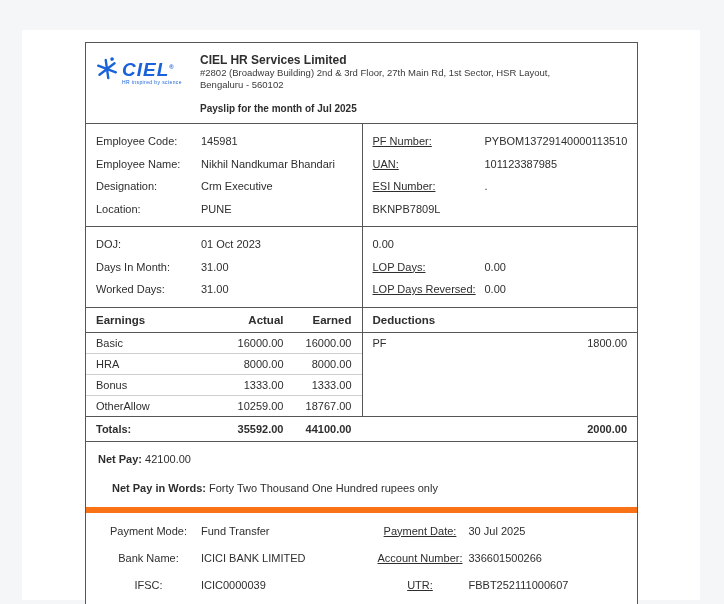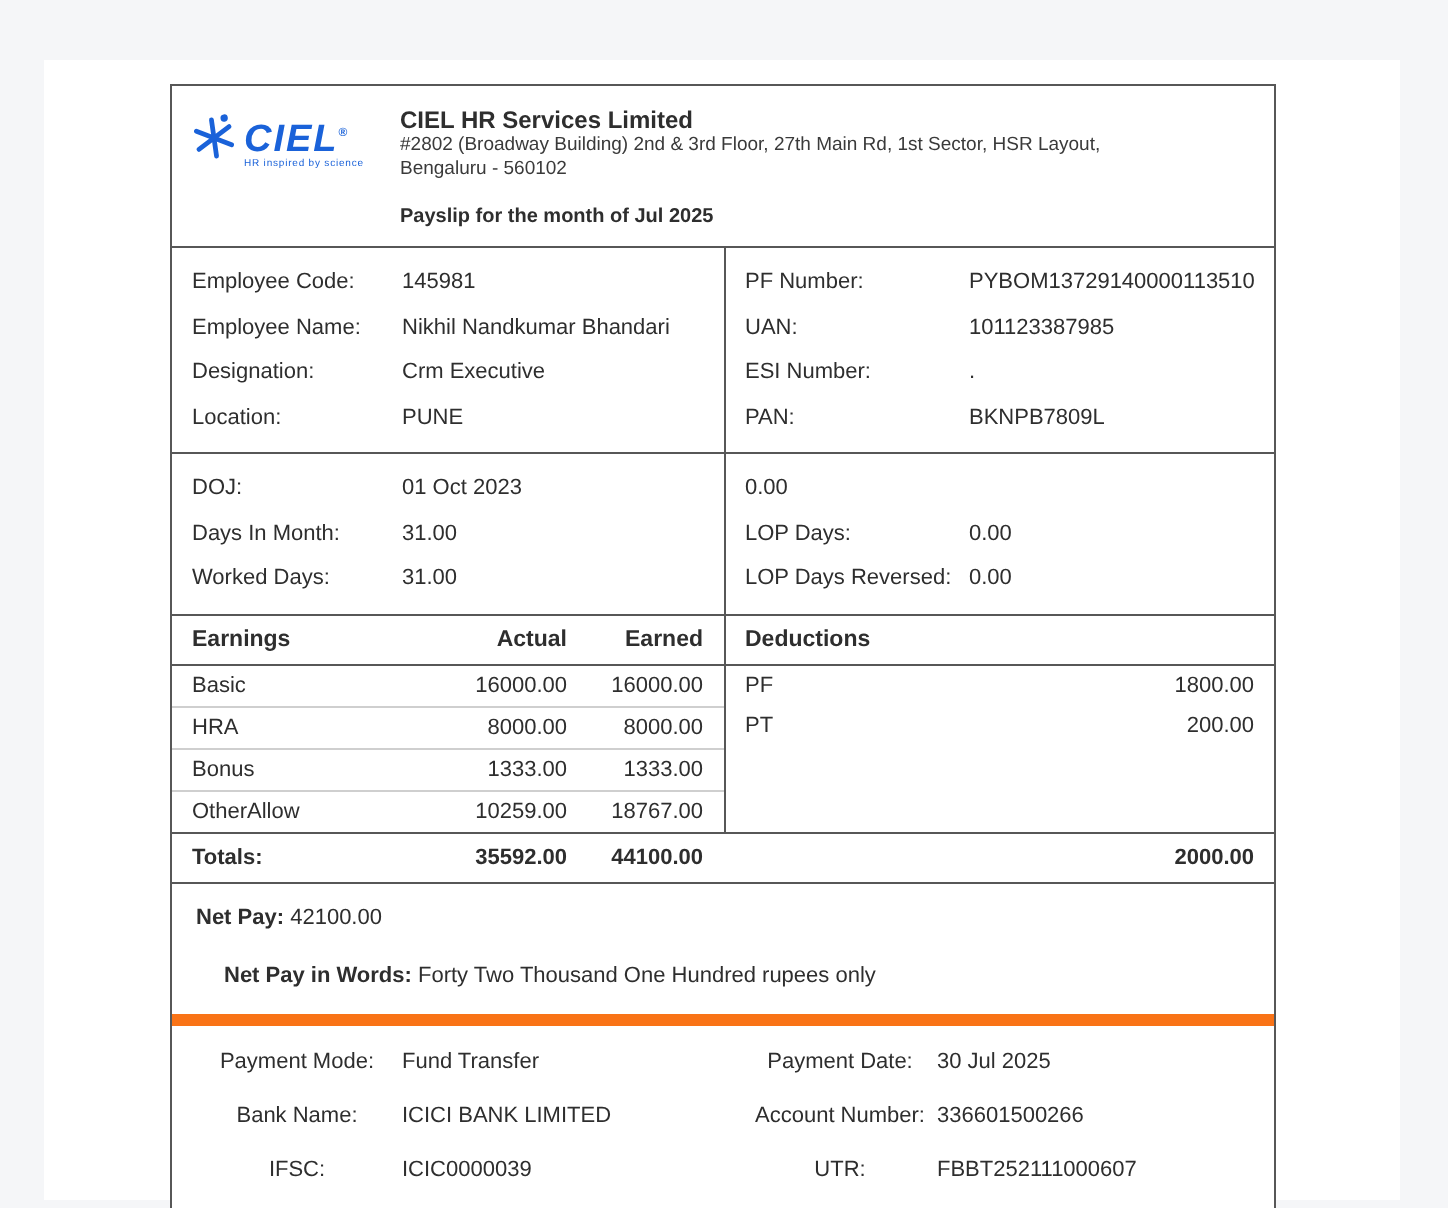--- a/index.html
+++ b/index.html
@@ -32,21 +32,21 @@
   .company-name { font-weight:bold; font-size:12px; line-height:14px; }
   .addr { font-size:9.5px; line-height:12px; color:#3a3a3a; }
   .payslip-title { font-weight:bold; font-size:10px; margin-top:12px; }
   
   .two-col { display:flex; border-bottom:1px solid #575757; }
   .two-col .col { width:50%; padding:6px 10px; }
   .two-col .col.right { border-left:1px solid #575757; }
   .two-col.no-divider .col.right { border-left:none; }
   .kv { display:flex; line-height:22.5px; }
   .kv .k { width:105px; flex-shrink:0; }
-  .col.right .kv .k { width:112px; }
+  .col.right .kv .k { width:112px;text-decoration:underline; }
   .pay-sec .kv { line-height:27px; }
   .pay-sec .col { padding:5px 10px 8px;text-align:center; }
   .pay-sec .kv .k { width:105px; }
   .pay-sec .col.right .kv .k { width:97px; }
   
   .tbl-head { display:flex; font-weight:bold; border-bottom:1px solid #575757; font-size:11.5px; }
   .tbl-head .lhalf, .tbl-body .lhalf { width:50%; }
   .tbl-head .rhalf, .tbl-body .rhalf { width:50%; border-left:1px solid #575757; }
   .tbl-head .cell-row { display:flex; padding:4px 10px; line-height:16px; }
   .name-c { flex:1; }
@@ -121,21 +121,20 @@
           </div>
         <div class="kv">
             <span class="k">UAN:</span>
             <span class="v">101123387985</span>
           </div>
         <div class="kv">
             <span class="k">ESI Number:</span>
             <span class="v">.</span>
           </div>
         <div class="kv">
-            <span class="k">PAN:</span>
             <span class="v">BKNPB7809L</span>
           </div>
       </div>
     </div>
 
     <div class="two-col">
       <div class="col">
         <div class="kv">
             <span class="k">DOJ:</span>
             <span class="v">01 Oct 2023</span>
@@ -199,24 +198,20 @@
             <span class="name-c">OtherAllow</span>
             <span class="num-c1">10259.00</span>
             <span class="num-c2">18767.00</span>
           </div>
       </div>
       <div class="rhalf">
         <div class="drow">
             <span class="name-c">PF</span>
             <span class="damt">1800.00</span>
           </div>
-        <div class="drow">
-            <span class="name-c">PT</span>
-            <span class="damt">200.00</span>
-          </div>
         <div class="drow">&nbsp;</div>
         <div class="drow">&nbsp;</div>
       </div>
     </div>
     <div class="totals">
       <div class="lhalf">
         <span class="name-c">Totals:</span>
         <span class="num-c1">35592.00</span>
         <span class="num-c2">44100.00</span>
       </div>

